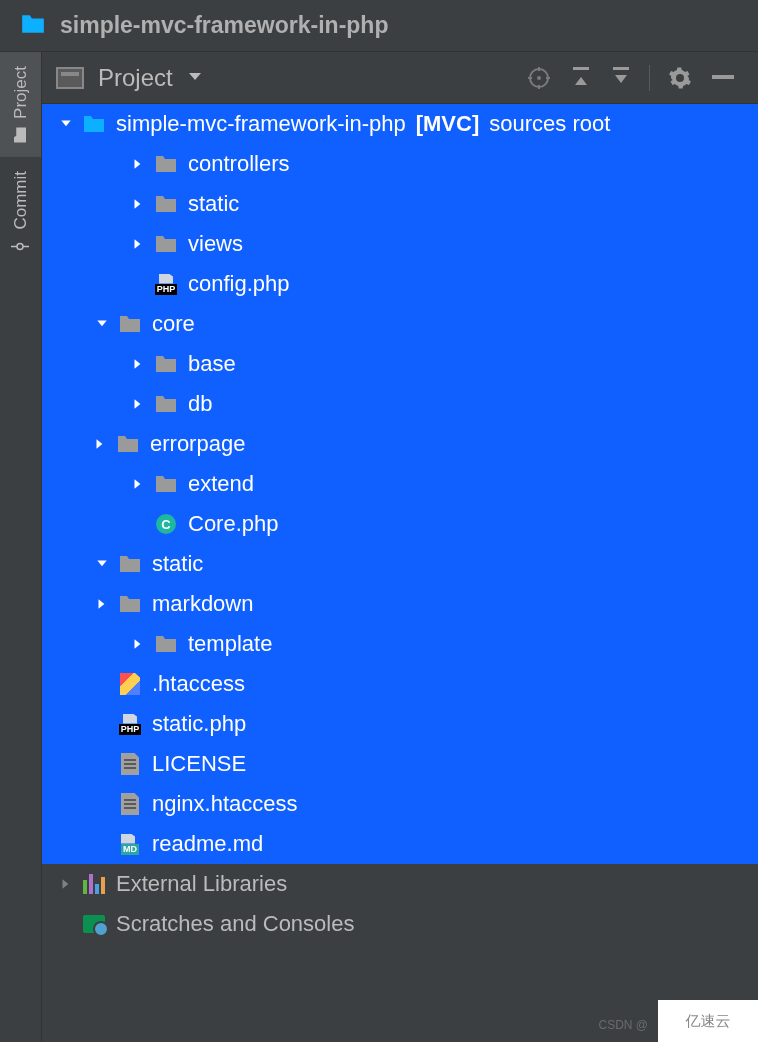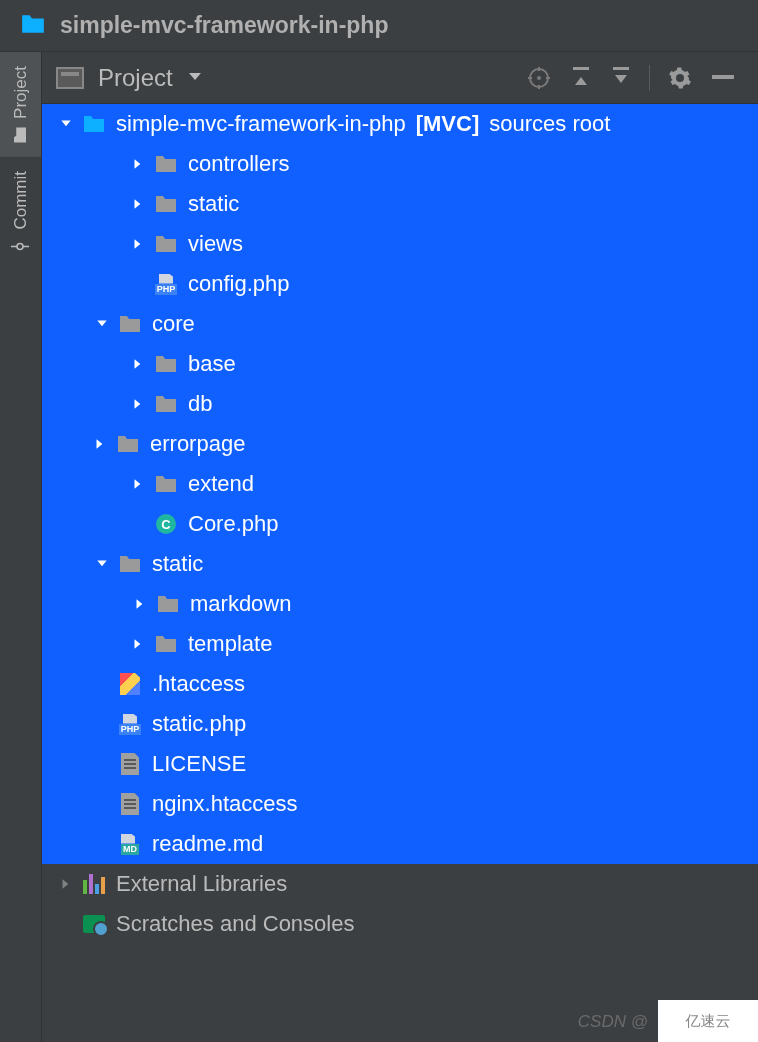--- a/index.html
+++ b/index.html
@@ -35,21 +35,21 @@
     .row.unsel .arrow { color: #808080; }
     .ico { width: 24px; height: 24px; margin-right: 10px; display: inline-flex; align-items: center; justify-content: center; }
     .folder-blue { fill: #0cb0ff; }
     .folder-grey { fill: #9a9a9a; }
     .row .label { }
     .row .extra { margin-left: 10px; font-weight: 600; }
     .row .extra2 { margin-left: 10px; }
     
     .php-ico { display: flex; flex-direction: column; align-items: center; }
     .php-ico .top { width: 14px; height: 10px; background: #cfd6e0; clip-path: polygon(0 0, 70% 0, 100% 30%, 100% 100%, 0 100%); }
-    .php-ico .bot { font-size: 9px; font-weight: bold; background: #3b82f6; color: #fff; padding: 0 2px; line-height: 11px; }
+    .php-ico .bot { font-size: 9px; font-weight: bold; background: #000000; color: #fff; padding: 0 2px; line-height: 11px; }
     
     .c-ico { width: 20px; height: 20px; border-radius: 50%; background: #1fb7a0; color: #fff; font-size: 13px; font-weight: bold; display: flex; align-items: center; justify-content: center; }
     
     .txt-ico { width: 18px; height: 22px; background: #a0a0a0; position: relative; clip-path: polygon(0 0, 75% 0, 100% 20%, 100% 100%, 0 100%); }
     .txt-ico::before { content: ""; position: absolute; left: 3px; right: 3px; top: 6px; height: 2px; background: #5a5a5a; box-shadow: 0 4px 0 #5a5a5a, 0 8px 0 #5a5a5a; }
     
     .md-ico { display: flex; flex-direction: column; align-items: flex-start; }
     .md-ico .top { width: 14px; height: 10px; background: #cfd6e0; clip-path: polygon(0 0, 70% 0, 100% 30%, 100% 100%, 0 100%); }
     .md-ico .bot { font-size: 9px; font-weight: bold; background: #2aa7a0; color: #fff; padding: 0 2px; line-height: 11px; }
     
@@ -58,21 +58,21 @@
     .libs-ico { width: 22px; height: 20px; display: flex; align-items: flex-end; gap: 2px; }
     .libs-ico span:nth-child(1) { width: 4px; height: 14px; background: #62b543; }
     .libs-ico span:nth-child(2) { width: 4px; height: 20px; background: #b070d0; }
     .libs-ico span:nth-child(3) { width: 4px; height: 10px; background: #4aa0e0; }
     .libs-ico span:nth-child(4) { width: 4px; height: 17px; background: #e8a04a; }
     
     .scratch-ico { width: 22px; height: 18px; background: #0a9050; position: relative; border-radius: 2px; }
     .scratch-ico::after { content: ""; position: absolute; right: -4px; bottom: -4px; width: 12px; height: 12px; border-radius: 50%; background: #50a0d0; border: 2px solid #3c3f41; }
     
     .watermark { position: absolute; right: 0; bottom: 0; width: 100px; height: 42px; background: #ffffff; display: flex; align-items: center; justify-content: center; color: #888; font-size: 15px; }
-    .csdn { position: absolute; right: 110px; bottom: 10px; color: #6a6a6a; font-size: 17px; font-style: italic; }
+    .csdn { position: absolute; right: 110px; bottom: 10px; color: #6a6a6a; font-size: 12px; }
   </style>
 </head>
 <body>
 
 <div class="titlebar">
   <span class="folder-ico">
     <svg width="26" height="22" viewBox="0 0 24 20">
         <path class="folder-blue" d="M2 2h7l2 3h11v13H2z"></path>
       </svg>
   </span>
@@ -285,21 +285,21 @@
               <path fill="currentColor" d="M2 3l4 5 4-5z"></path>
             </svg>
           </span>
           <span class="ico">
             <svg width="24" height="20" viewBox="0 0 24 20">
               <path class="folder-grey" d="M2 2h7l2 3h11v13H2z"></path>
             </svg>
           </span>
           <span class="label">static</span>
         </div>
-        <div class="row sel" style="padding-left:88px">
+        <div class="row sel" style="padding-left:50px">
           <span class="arrow">
             <svg viewBox="0 0 12 12">
               <path fill="currentColor" d="M3 2l5 4-5 4z"></path>
             </svg>
           </span>
           <span class="ico">
             <svg width="24" height="20" viewBox="0 0 24 20">
               <path class="folder-grey" d="M2 2h7l2 3h11v13H2z"></path>
             </svg>
           </span>

